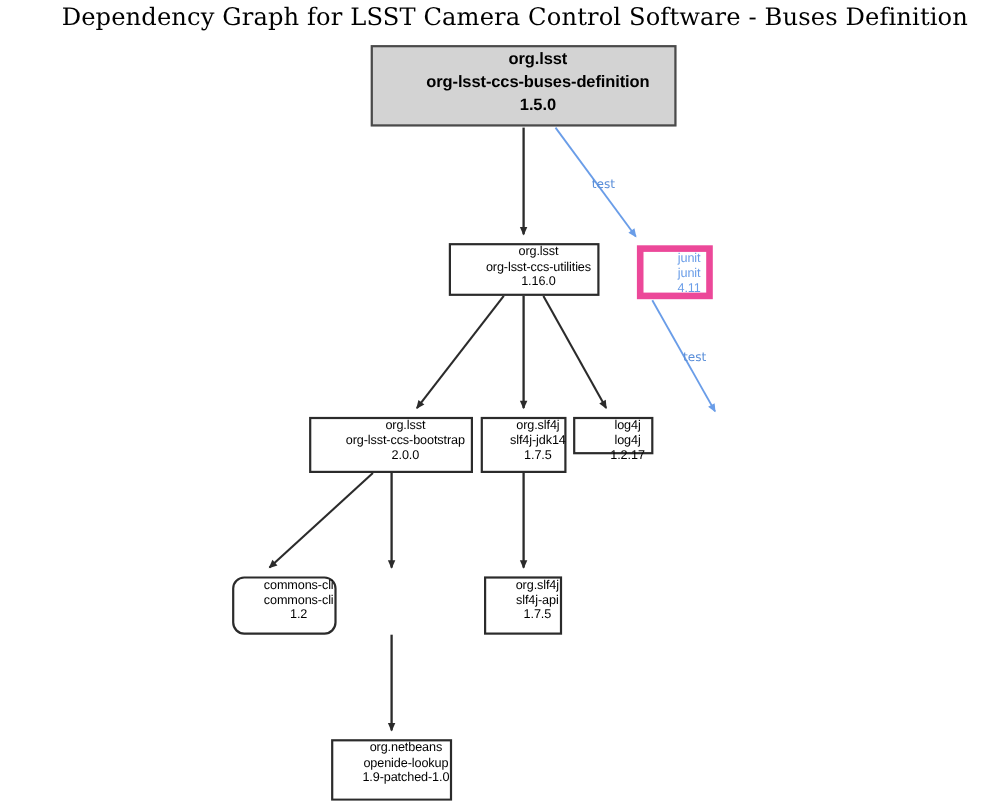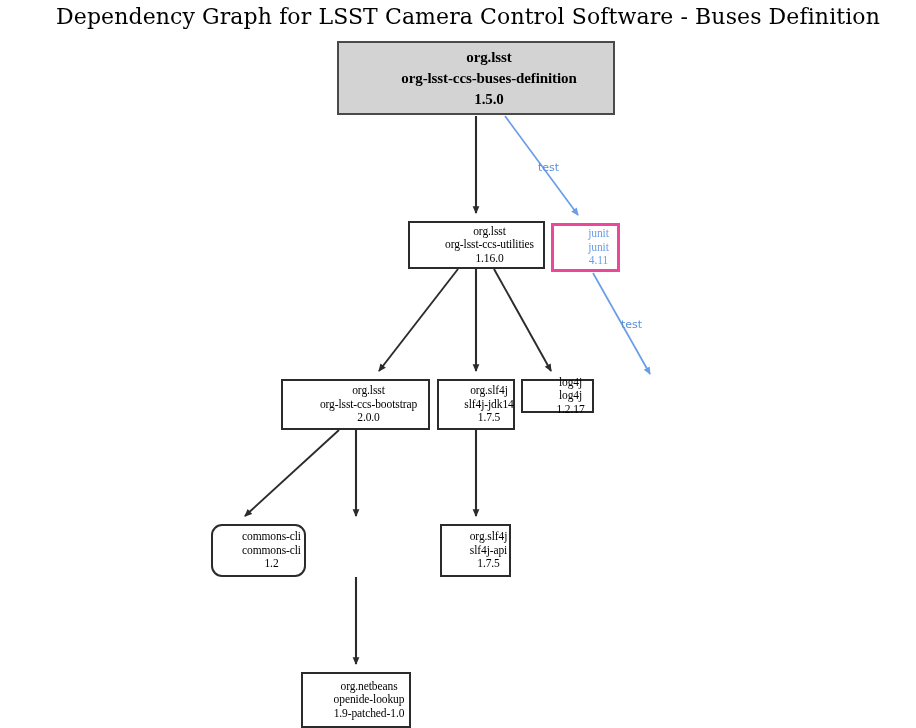--- a/index.html
+++ b/index.html
@@ -46,49 +46,49 @@
     white-space: nowrap;
     padding-left: 10px;
   }
 
   .node {
     position: absolute;
     box-sizing: border-box;
     display: flex;
     flex-direction: column;
     align-items: center;
-    justify-content: center;
     text-align: center;
     background: #ffffff;
     border: 2px solid #2b2b2b;
     font-size: 11.5px;
     line-height: 13.5px;
     color: #000000;
-    font-family: Liberation Serif, serif;
+    font-family: Liberation Sans, sans-serif;
     letter-spacing: -0.1px;
     padding-left: 26px;
   }
 
   .node .nline {
     display: block;
     white-space: nowrap;
   }
 
   .node.root {
     background: #d3d3d3;
     border: 2px solid #4a4a4a;
     font-size: 15px;
     line-height: 21px;
     font-weight: bold;
   }
 
   .node.test-scope {
-    border: 3px solid #ec4899;
+    border: 6px solid #ec4899;
     color: #6a9de8;
     background: #ffffff;
+    margin-left: 28px;
   }
 
   .edge-label {
     position: absolute;
     font-family: "DejaVu Sans", "Liberation Sans", sans-serif;
     font-size: 11px;
     color: #5b8fd9;
     white-space: nowrap;
   }
 </style>

